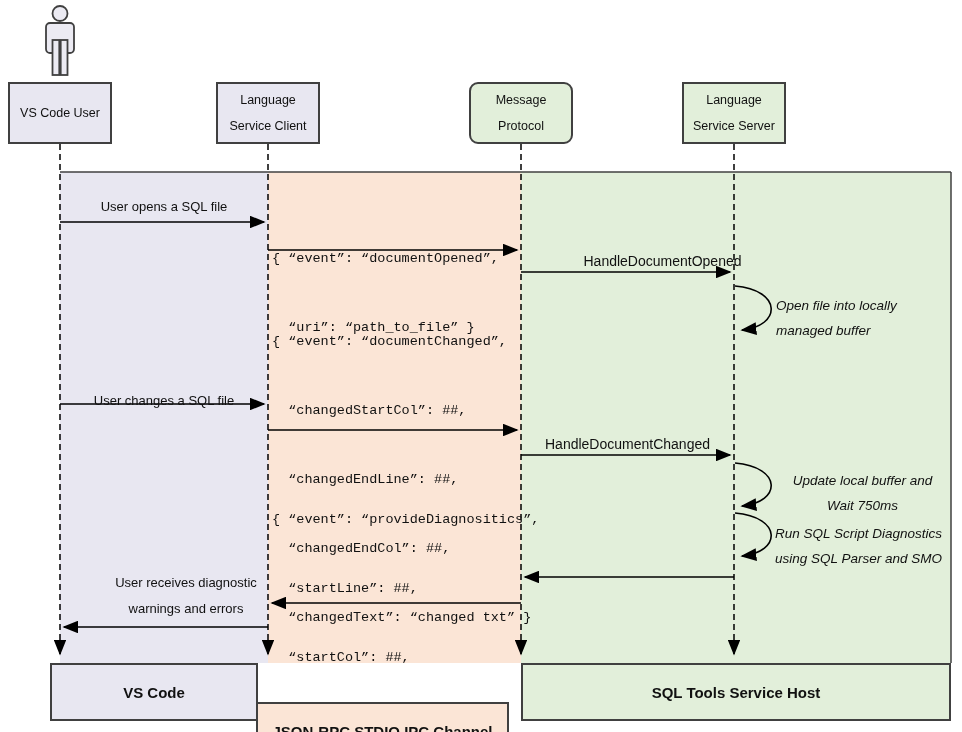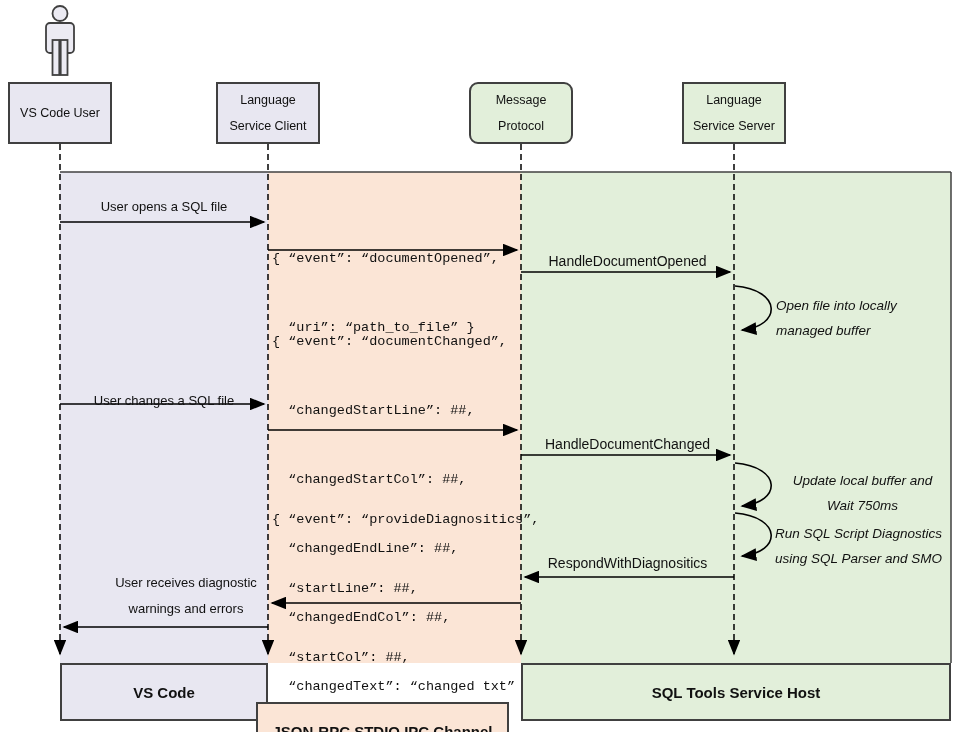--- a/index.html
+++ b/index.html
@@ -30,21 +30,21 @@
   .pbox-user{left:8px;}
   .pbox-client{left:216px;}
   .pbox-protocol{left:469px;border-radius:9px;}
   .pbox-server{left:682px;}
 
   .lanebox{
     position:absolute;top:663px;height:58px;box-sizing:border-box;
     border:2px solid var(--box-border);display:flex;align-items:center;
     justify-content:center;font-weight:bold;font-size:15px;
   }
-  .lane-vscode{left:60px;width:208px;background:var(--lane-user);text-align:center;}
+  .lane-vscode{left:50px;width:208px;background:var(--lane-user);text-align:center;}
   .lane-ipc{left:256px;width:253px;background:var(--lane-ipc);margin-top:39px;}
   .lane-host{left:521px;width:430px;background:var(--lane-host);}
 
   svg.overlay{position:absolute;left:0;top:0;width:962px;height:732px;pointer-events:none;}
 
   .msg{
     position:absolute;font-size:13px;line-height:16px;
   }
   .msg.center{text-align:center;}
   .payload{
@@ -125,23 +125,22 @@
     <span>Message</span>
     <span>Protocol</span>
   </div>
   <div class="pbox pbox-server green">
     <span>Language</span>
     <span>Service Server</span>
   </div>
 
   <div class="msg center" style="left:60px;top:199px;width:208px;">User opens a SQL file</div>
   <div class="msg center" style="left:60px;top:381px;width:208px;margin-top:12px;">User changes a SQL file</div>
-  <div class="msg center" style="left:521px;top:253px;width:213px;font-size:14px;">HandleDocumentOpened</div>
+  <div class="msg center" style="left:521px;top:253px;width:213px;font-size:14px;padding-left:35px;">HandleDocumentOpened</div>
   <div class="msg center" style="left:521px;top:436px;width:213px;font-size:14px;">HandleDocumentChanged</div>
-  <div class="msg center" style="left:521px;top:555px;width:213px;font-size:14px;">RespondWithDiagnositics</div>
   <div class="msg center" style="left:60px;top:570px;width:208px;line-height:26px;padding-left:22px;">
     <div>User receives diagnostic</div>
     <div>warnings and errors</div>
   </div>
 
   <div class="note" style="left:776px;top:293px;">
     <div>Open file into locally</div>
     <div>managed buffer</div>
   </div>
   <div class="note" style="left:770px;top:468px;width:185px;text-align:center;">
@@ -152,21 +151,20 @@
     <div>Run SQL Script Diagnostics</div>
     <div>using SQL Parser and SMO</div>
   </div>
 
   <div class="payload" style="top:201px;">
     <div>{ “event”: “documentOpened”,</div>
     <div>  “uri”: “path_to_file” }</div>
   </div>
   <div class="payload" style="top:284px;">
     <div>{ “event”: “documentChanged”,</div>
-    <div>  “changedStartLine”: ##,</div>
     <div>  “changedStartCol”: ##,</div>
     <div>  “changedEndLine”: ##,</div>
     <div>  “changedEndCol”: ##,</div>
     <div>  “changedText”: “changed txt” }</div>
   </div>
   <div class="payload" style="top:462px;">
     <div>{ “event”: “provideDiagnositics”,</div>
     <div>  “startLine”: ##,</div>
     <div>  “startCol”: ##,</div>
     <div>  “endLine”: ##,</div>

